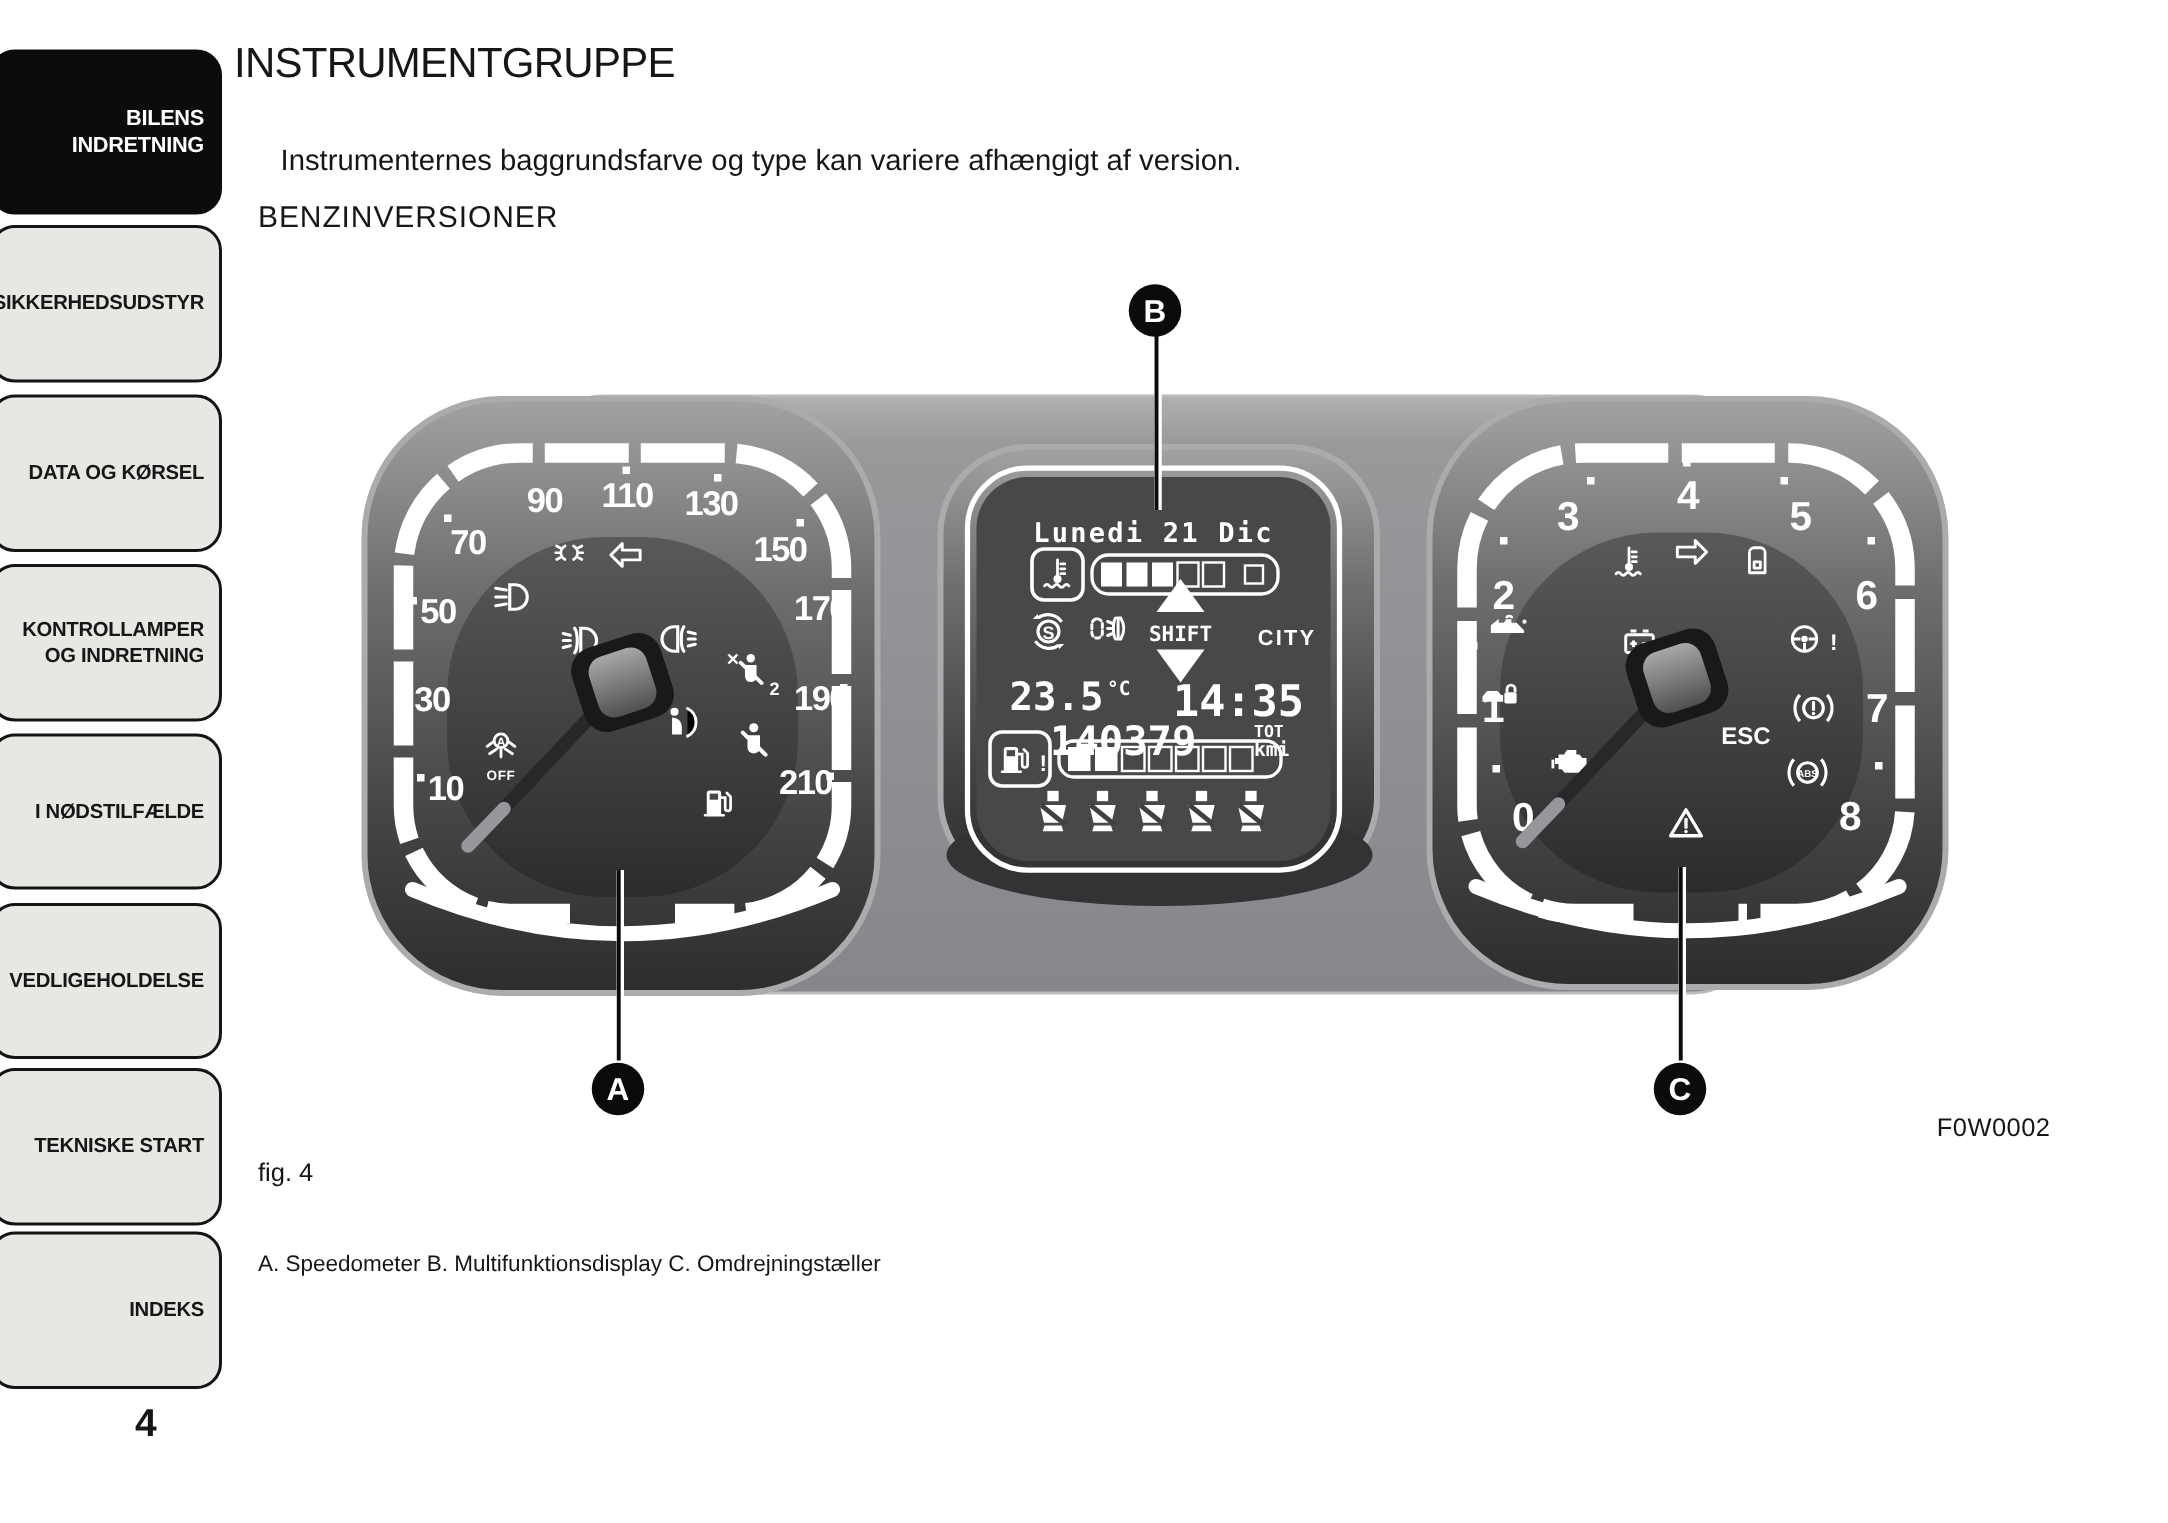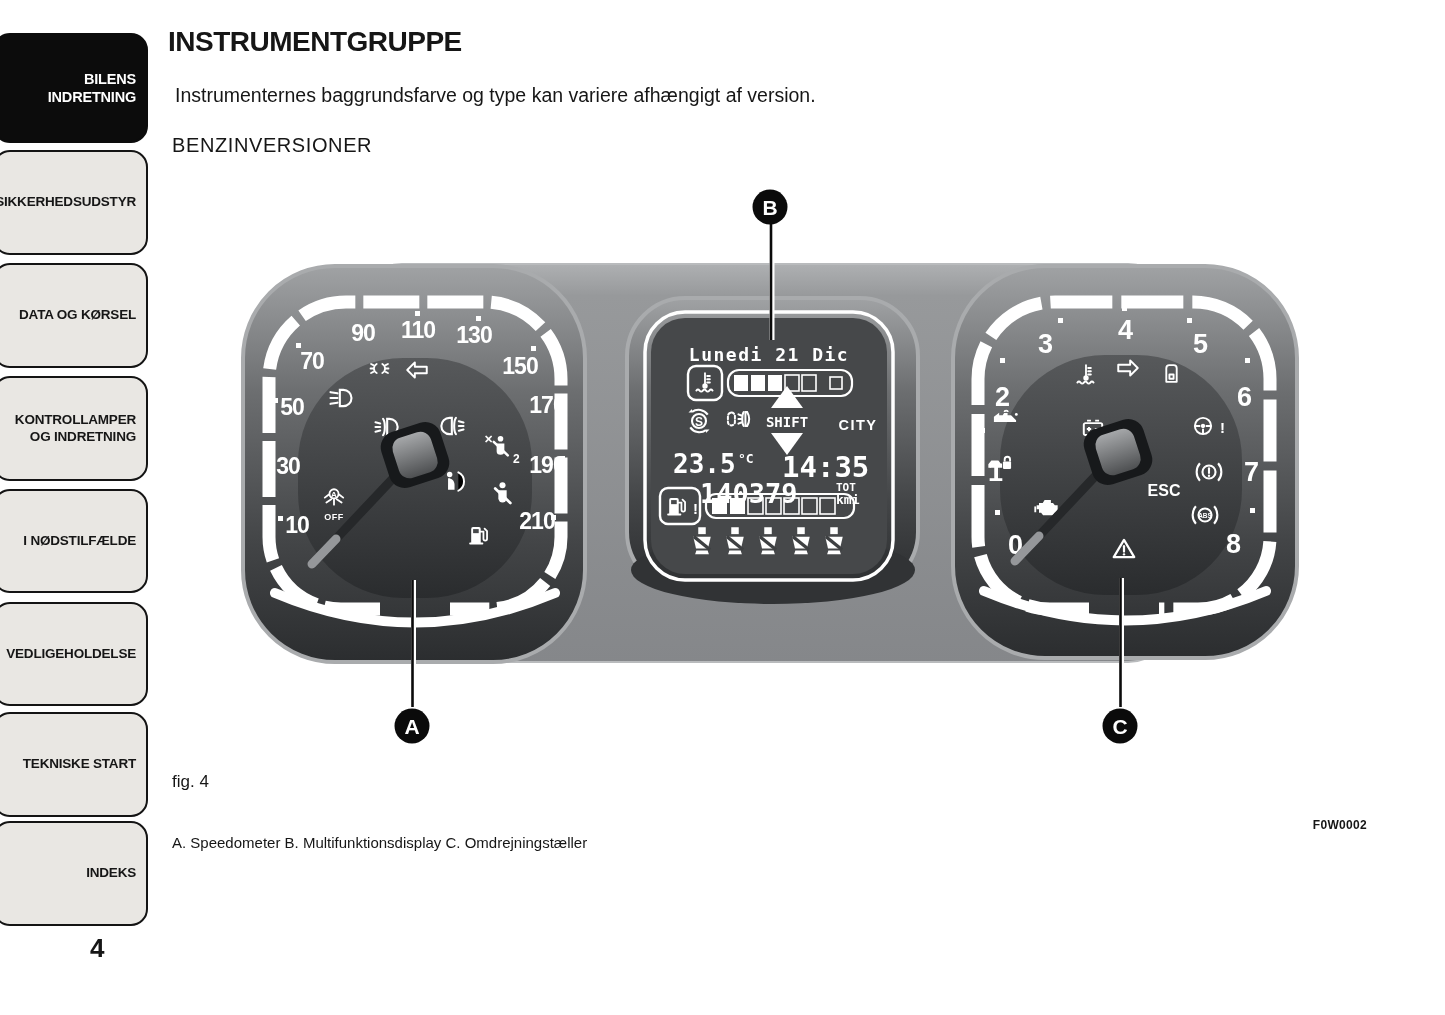--- a/index.html
+++ b/index.html
@@ -9,25 +9,25 @@
   
   .tab{position:absolute;left:-7px;width:155px;box-sizing:border-box;
        background:#e9e7e3;border:2px solid #141414;border-radius:17px;
        display:flex;align-items:center;justify-content:flex-end;
        text-align:right;padding:4px 10px 4px 8px;
        font-weight:700;font-size:13.5px;line-height:1.25;letter-spacing:-.2px;cursor:pointer}
   .tab.active{background:#0c0c0c;border-color:#0c0c0c;color:#ffffff;font-size:14.5px}
 
   
   .abs{position:absolute}
-  .title{left:168px;top:26px;font-size:28px;font-weight:700;letter-spacing:-.5px}
+  .title{left:156px;top:26px;font-size:28px;font-weight:400;letter-spacing:-.5px}
   .intro{left:172px;top:81px;font-size:19.5px}
   .sectionhead{left:172px;top:134px;font-size:20px;font-weight:400;letter-spacing:.6px}
   .figlabel{left:172px;top:772px;font-size:17px}
-  .figcode{right:78px;top:818px;font-size:12px;font-weight:700;letter-spacing:.3px}
+  .figcode{right:78px;top:742px;font-size:17px;font-weight:400;letter-spacing:.3px}
   .caption{left:172px;top:834px;font-size:15px}
   .pagenum{left:90px;top:933px;font-size:26px;font-weight:800}
 
   .cluster-wrap{position:absolute;left:230px;top:180px;width:1070px;height:600px}
 
   
   text{fill:#ffffff}
   .dialnum{font-family:"Liberation Sans",sans-serif;font-weight:700;letter-spacing:-1px}
   .spd{font-size:23px}.tac{font-size:27px}
   .lcd{font-family:"DejaVu Sans Mono",monospace;font-weight:700}
@@ -58,21 +58,21 @@
   <div class="tab" style="top:712px;height:105px">
       <span>TEKNISKE START</span>
     </div>
   <div class="tab" style="top:821px;height:105px">
       <span>INDEKS</span>
     </div>
 </nav>
 <div class="abs pagenum">4</div>
 
 <h1 class="abs title" style="margin:0">INSTRUMENTGRUPPE</h1>
-<p class="abs intro" style="margin:3px">Instrumenternes baggrundsfarve og type kan variere afhængigt af version.</p>
+<p class="abs intro" style="margin:15px">Instrumenternes baggrundsfarve og type kan variere afhængigt af version.</p>
 <h2 class="abs sectionhead" style="margin:0">BENZINVERSIONER</h2>
 <div class="abs figlabel">fig. 4</div>
 <div class="abs figcode">F0W0002</div>
 <div class="abs caption">A. Speedometer B. Multifunktionsdisplay C. Omdrejningstæller</div>
 
 <div class="cluster-wrap">
 <svg width="1070" height="600" viewBox="0 0 1070 600" xmlns="http://www.w3.org/2000/svg">
   <defs>
     <linearGradient id="gPlate" x1="0" y1="0" x2="0" y2="1">
       <stop offset="0" stop-color="#aeb0b2"></stop>

